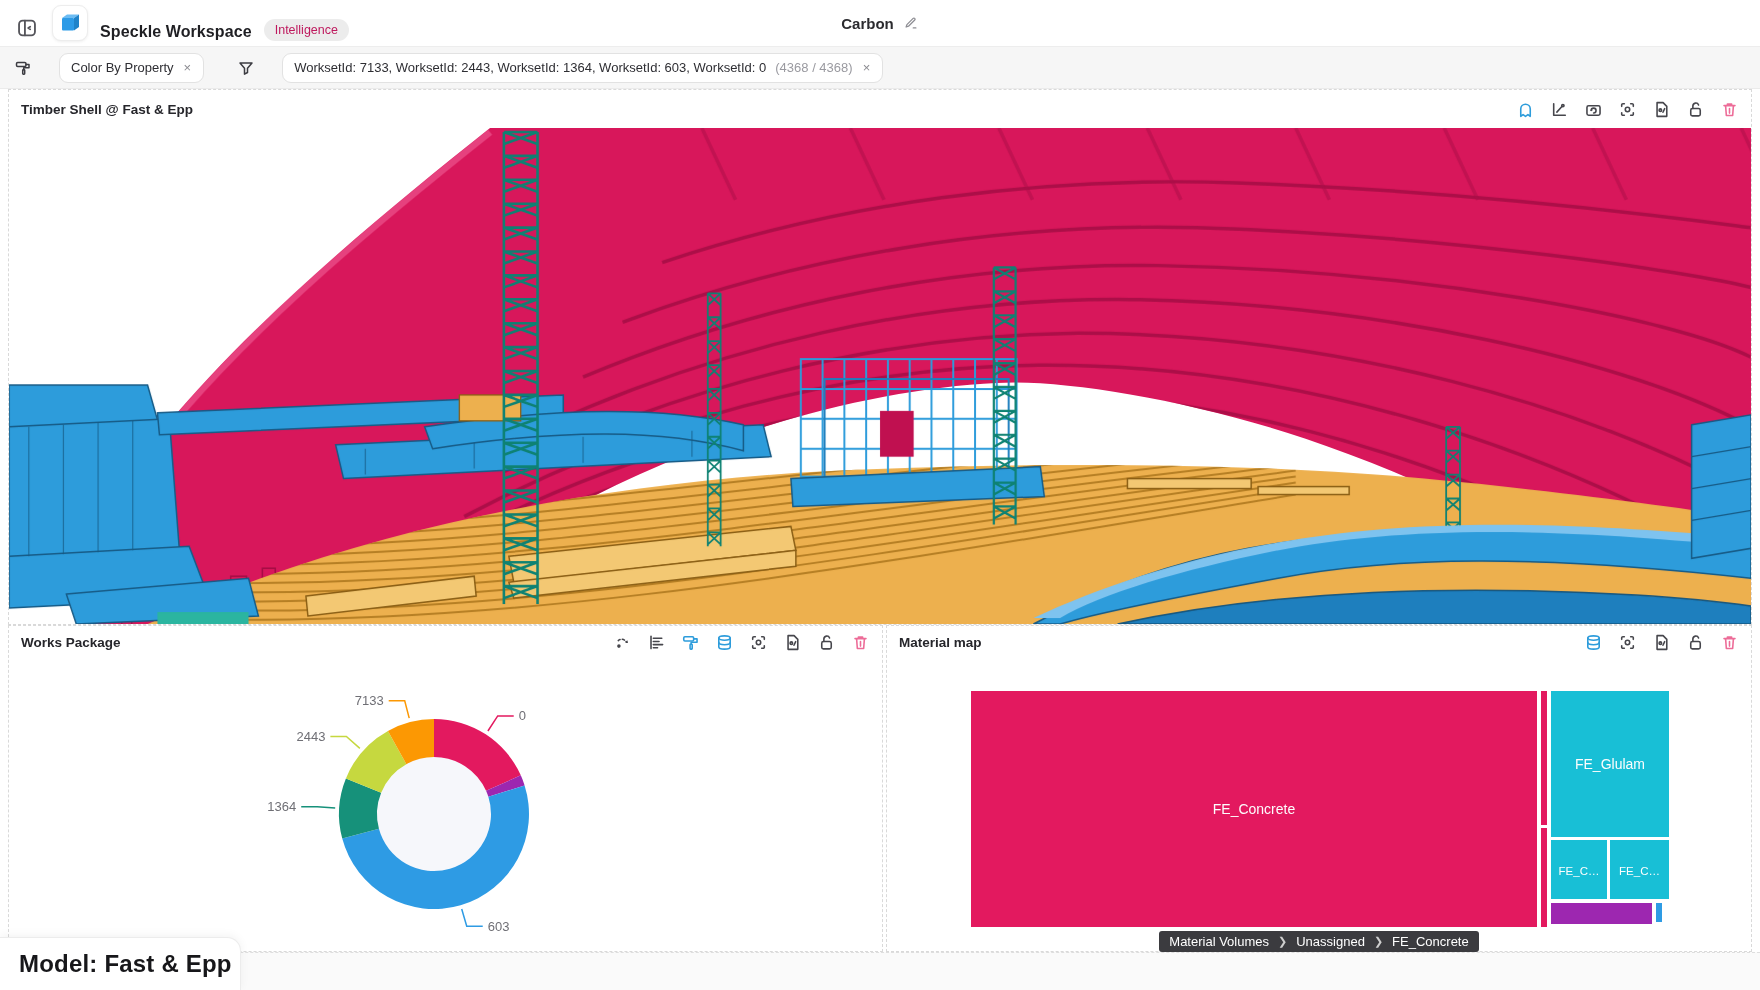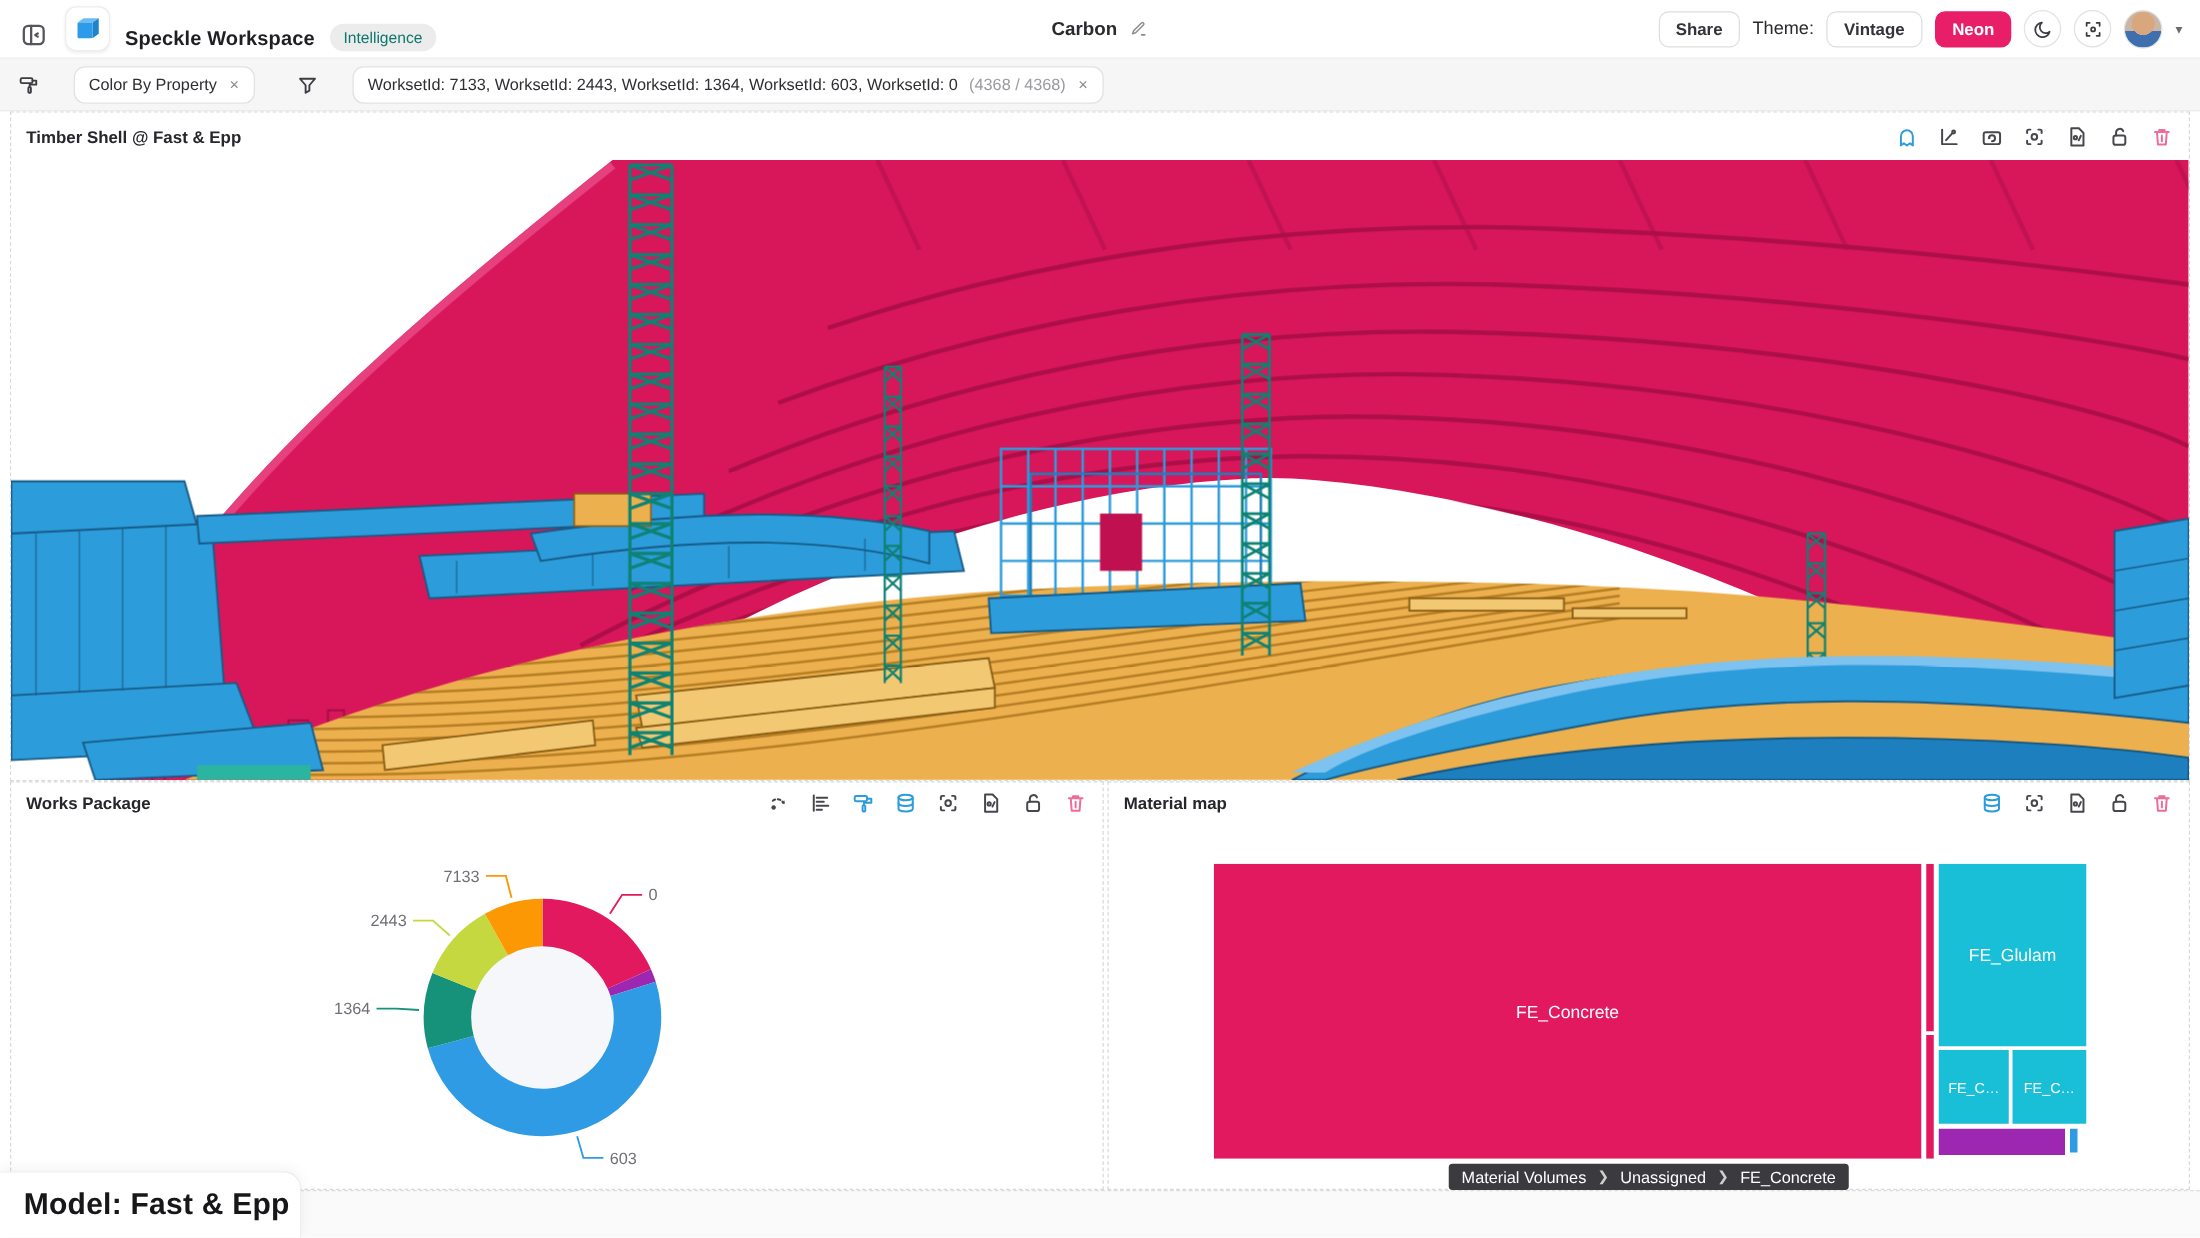--- a/index.html
+++ b/index.html
@@ -7,21 +7,21 @@
     font-family:"Liberation Sans", sans-serif; color:#2b2b2f; }
 
   
   .topbar { position:absolute; top:0; left:0; right:0; height:47px; background:#fff;
     border-bottom:1px solid #ededed; display:flex; align-items:center; padding:0 14px; z-index:30;}
   .tb-left { display:flex; align-items:flex-end; gap:12px; }
   .collapse-btn { width:26px; height:26px; display:flex; align-items:center; justify-content:center; cursor:pointer; }
   .logo-card { width:36px; height:36px; background:#fff; border:1px solid #ededed; border-radius:9px;
     box-shadow:0 1px 3px rgba(0,0,0,.07); display:flex; align-items:center; justify-content:center; }
   .app-title { font-size:16px; font-weight:700; color:#1f1f23; letter-spacing:.1px; }
-  .badge { background:#ececec; color:#0f766e; font-size:12.5px; padding:4px 11px; border-radius:999px; }
+  .badge { background:#ececec; color:#be185d; font-size:12.5px; padding:4px 11px; border-radius:999px; }
   .tb-center { position:absolute; left:0; right:0; display:flex; justify-content:center;
     align-items:center; gap:9px; pointer-events:none; }
   .tb-center > * { pointer-events:auto; }
   .doc-title { font-size:15px; font-weight:600; color:#2b2b2f; }
   .tb-right { margin-left:auto; display:flex; align-items:center; gap:10px; z-index:2; }
   .btn { font-size:13.5px; font-weight:600; color:#33333a; background:#fff; border:1px solid #dedede;
     border-radius:8px; padding:6px 13px; cursor:pointer; }
   .btn.pink { background:#E81F68; border-color:#E81F68; color:#fff; }
   .theme-label { font-size:14.5px; color:#2b2b2f; }
   .icon-btn { width:30px; height:30px; border:1px solid #e3e3e3; border-radius:999px; background:#fff;
@@ -105,39 +105,20 @@
   <div class="tb-center">
     <span class="doc-title">Carbon</span>
     <span style="display:flex;cursor:pointer;">
       <svg width="16" height="16" viewBox="0 0 18 18" fill="none" stroke="#8d8d93" stroke-width="1.4" stroke-linecap="round" stroke-linejoin="round">
         <path d="M3.5 13.5l.9-2.7 7-7a1.25 1.25 0 0 1 1.8 1.8l-7 7z"></path>
           <path d="M11.5 14.5h3"></path>
       </svg>
     </span>
   </div>
 
-  <div class="tb-right">
-    <button class="btn">Share</button>
-    <span class="theme-label">Theme:</span>
-    <button class="btn">Vintage</button>
-    <button class="btn pink">Neon</button>
-    <div class="icon-btn">
-      <svg width="17" height="17" viewBox="0 0 18 18" fill="none" stroke="currentColor" stroke-width="1.5" stroke-linecap="round" stroke-linejoin="round">
-        <path d="M14.5 11A6.2 6.2 0 1 1 8 3.2 5 5 0 0 0 14.5 11z"></path>
-      </svg>
-    </div>
-    <div class="icon-btn">
-      <svg width="17" height="17" viewBox="0 0 18 18" fill="none" stroke="currentColor" stroke-width="1.5" stroke-linecap="round" stroke-linejoin="round">
-        <path d="M3.5 6V3.5H6 M12 3.5h2.5V6 M14.5 12v2.5H12 M6 14.5H3.5V12"></path>
-          <circle cx="9" cy="9" r="1.7"></circle>
-      </svg>
-    </div>
-    <div class="avatar"></div>
-    <span class="chev">▾</span>
-  </div>
 </header>
 
 <div class="filterbar">
   <span class="fb-icon">
     <svg width="18" height="18" viewBox="0 0 18 18" fill="none" stroke="#3c3c42" stroke-width="1.5" stroke-linecap="round" stroke-linejoin="round">
       <rect x="2.5" y="3.5" width="9.5" height="4" rx="1.2"></rect>
         <path d="M12 5.5h3v3.2H9.7v2"></path>
         <rect x="8.7" y="10.7" width="2" height="4.5" rx=".6"></rect>
     </svg>
   </span>

